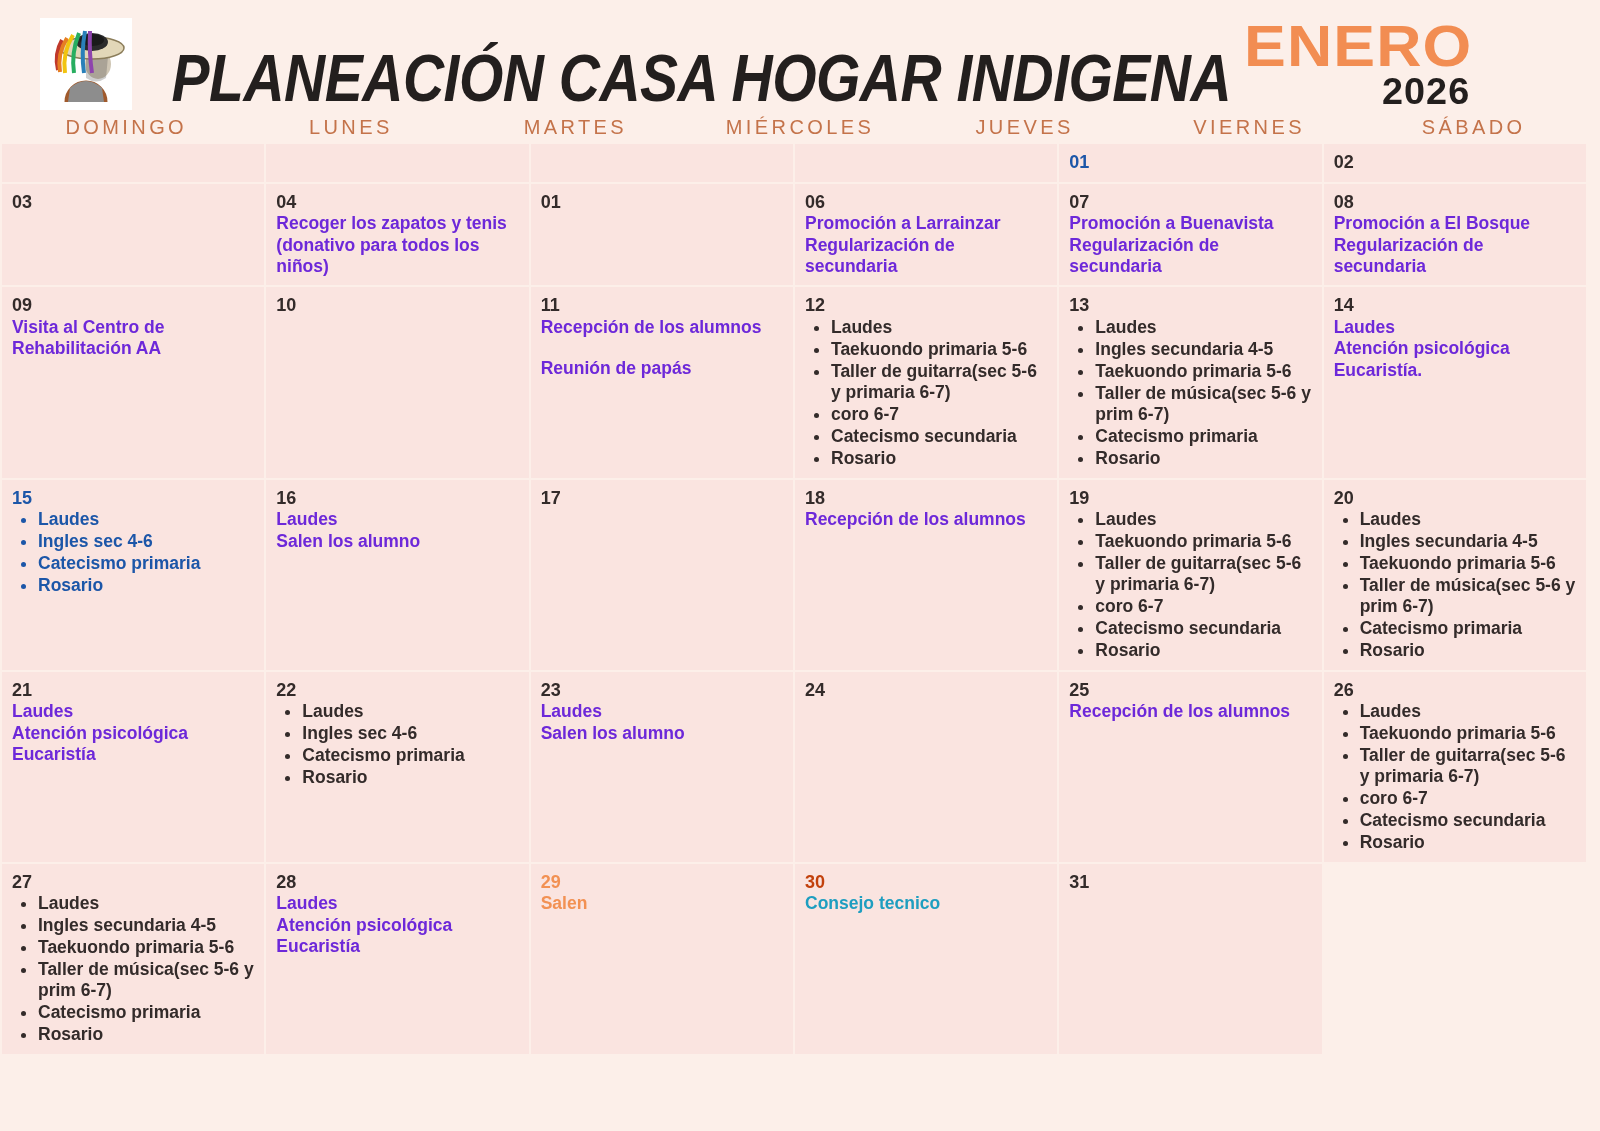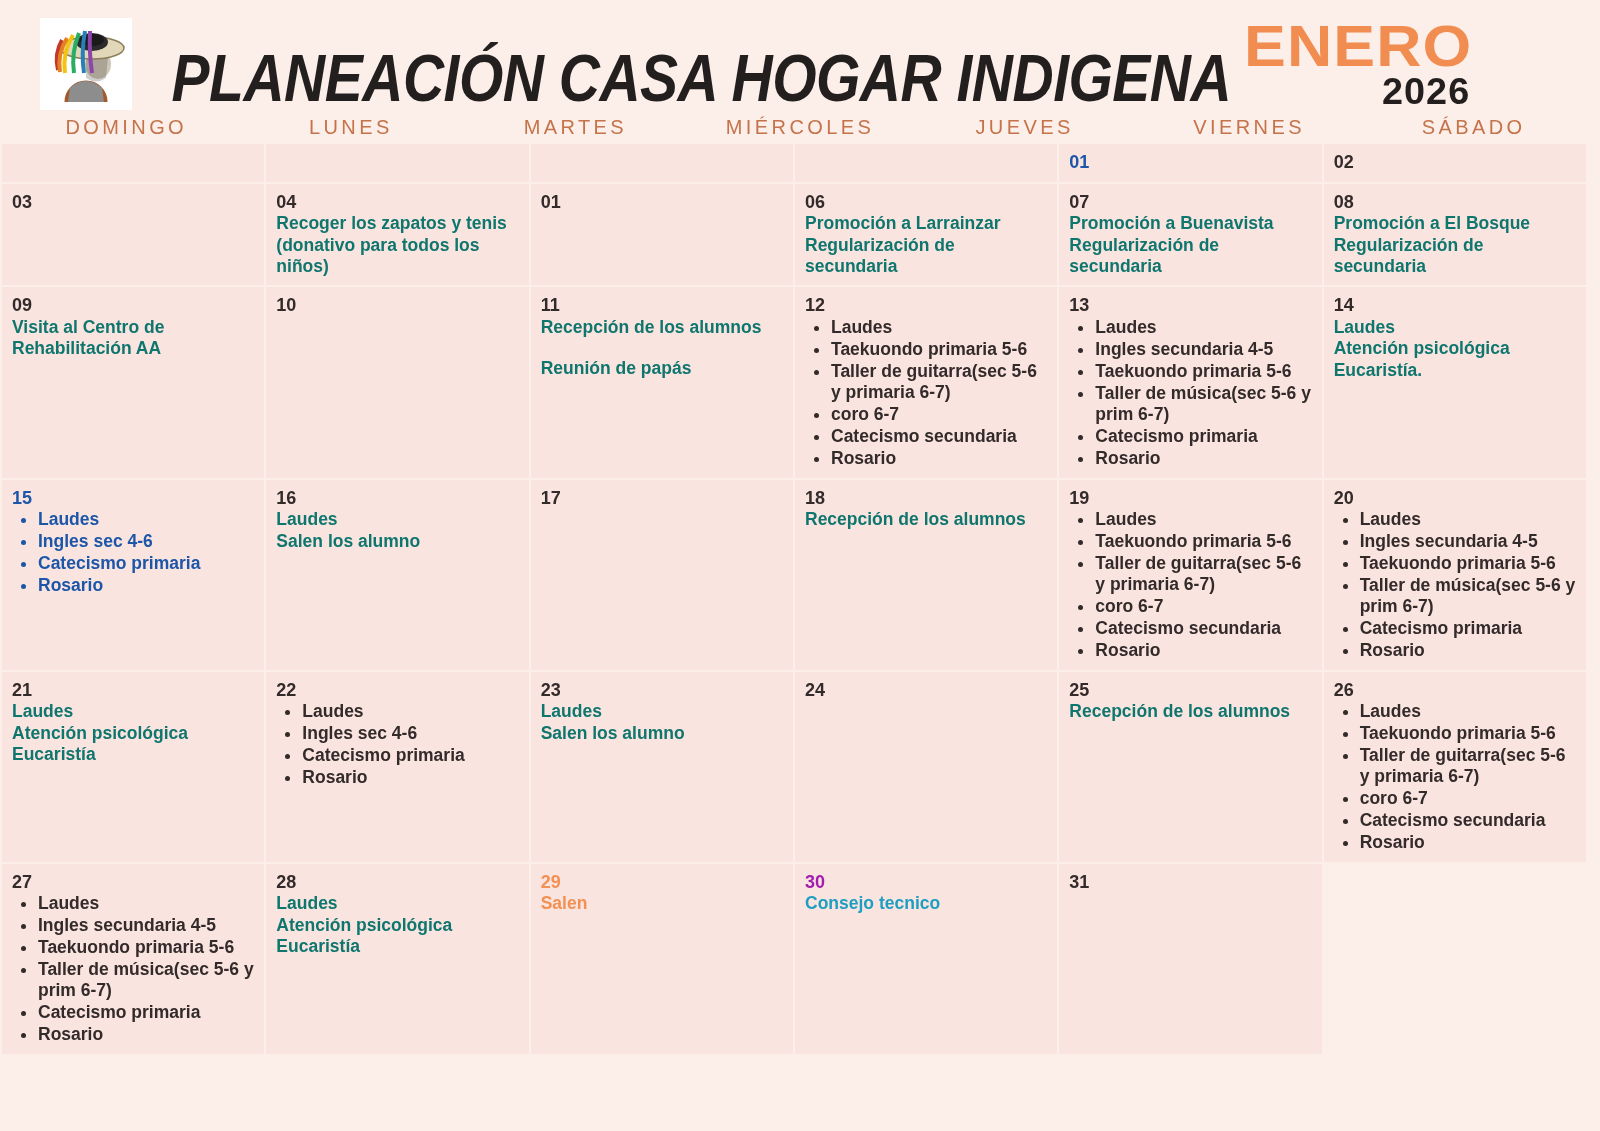--- a/index.html
+++ b/index.html
@@ -126,26 +126,26 @@
 
   .daynum {
     font-size: 18px;
     font-weight: 700;
     color: #332b2a;
     line-height: 1.15;
     margin-bottom: 1px;
   }
   .daynum.blue { color: #1c56a8; }
   .daynum.orange { color: #f29153; }
-  .daynum.teal { color: #a21caf; }
+  .daynum.teal { color: #c2410c; }
 
   .lines {
     font-size: 17.5px;
     font-weight: 700;
-    color: #0f766e;
+    color: #6d28d9;
     line-height: 1.22;
   }
   .lines .ln { display: block; }
   .lines .ln.gap { height: 20px; }
 
   ul.bullets {
     margin: 0;
     padding-left: 26px;
     font-size: 17.5px;
     font-weight: 700;

